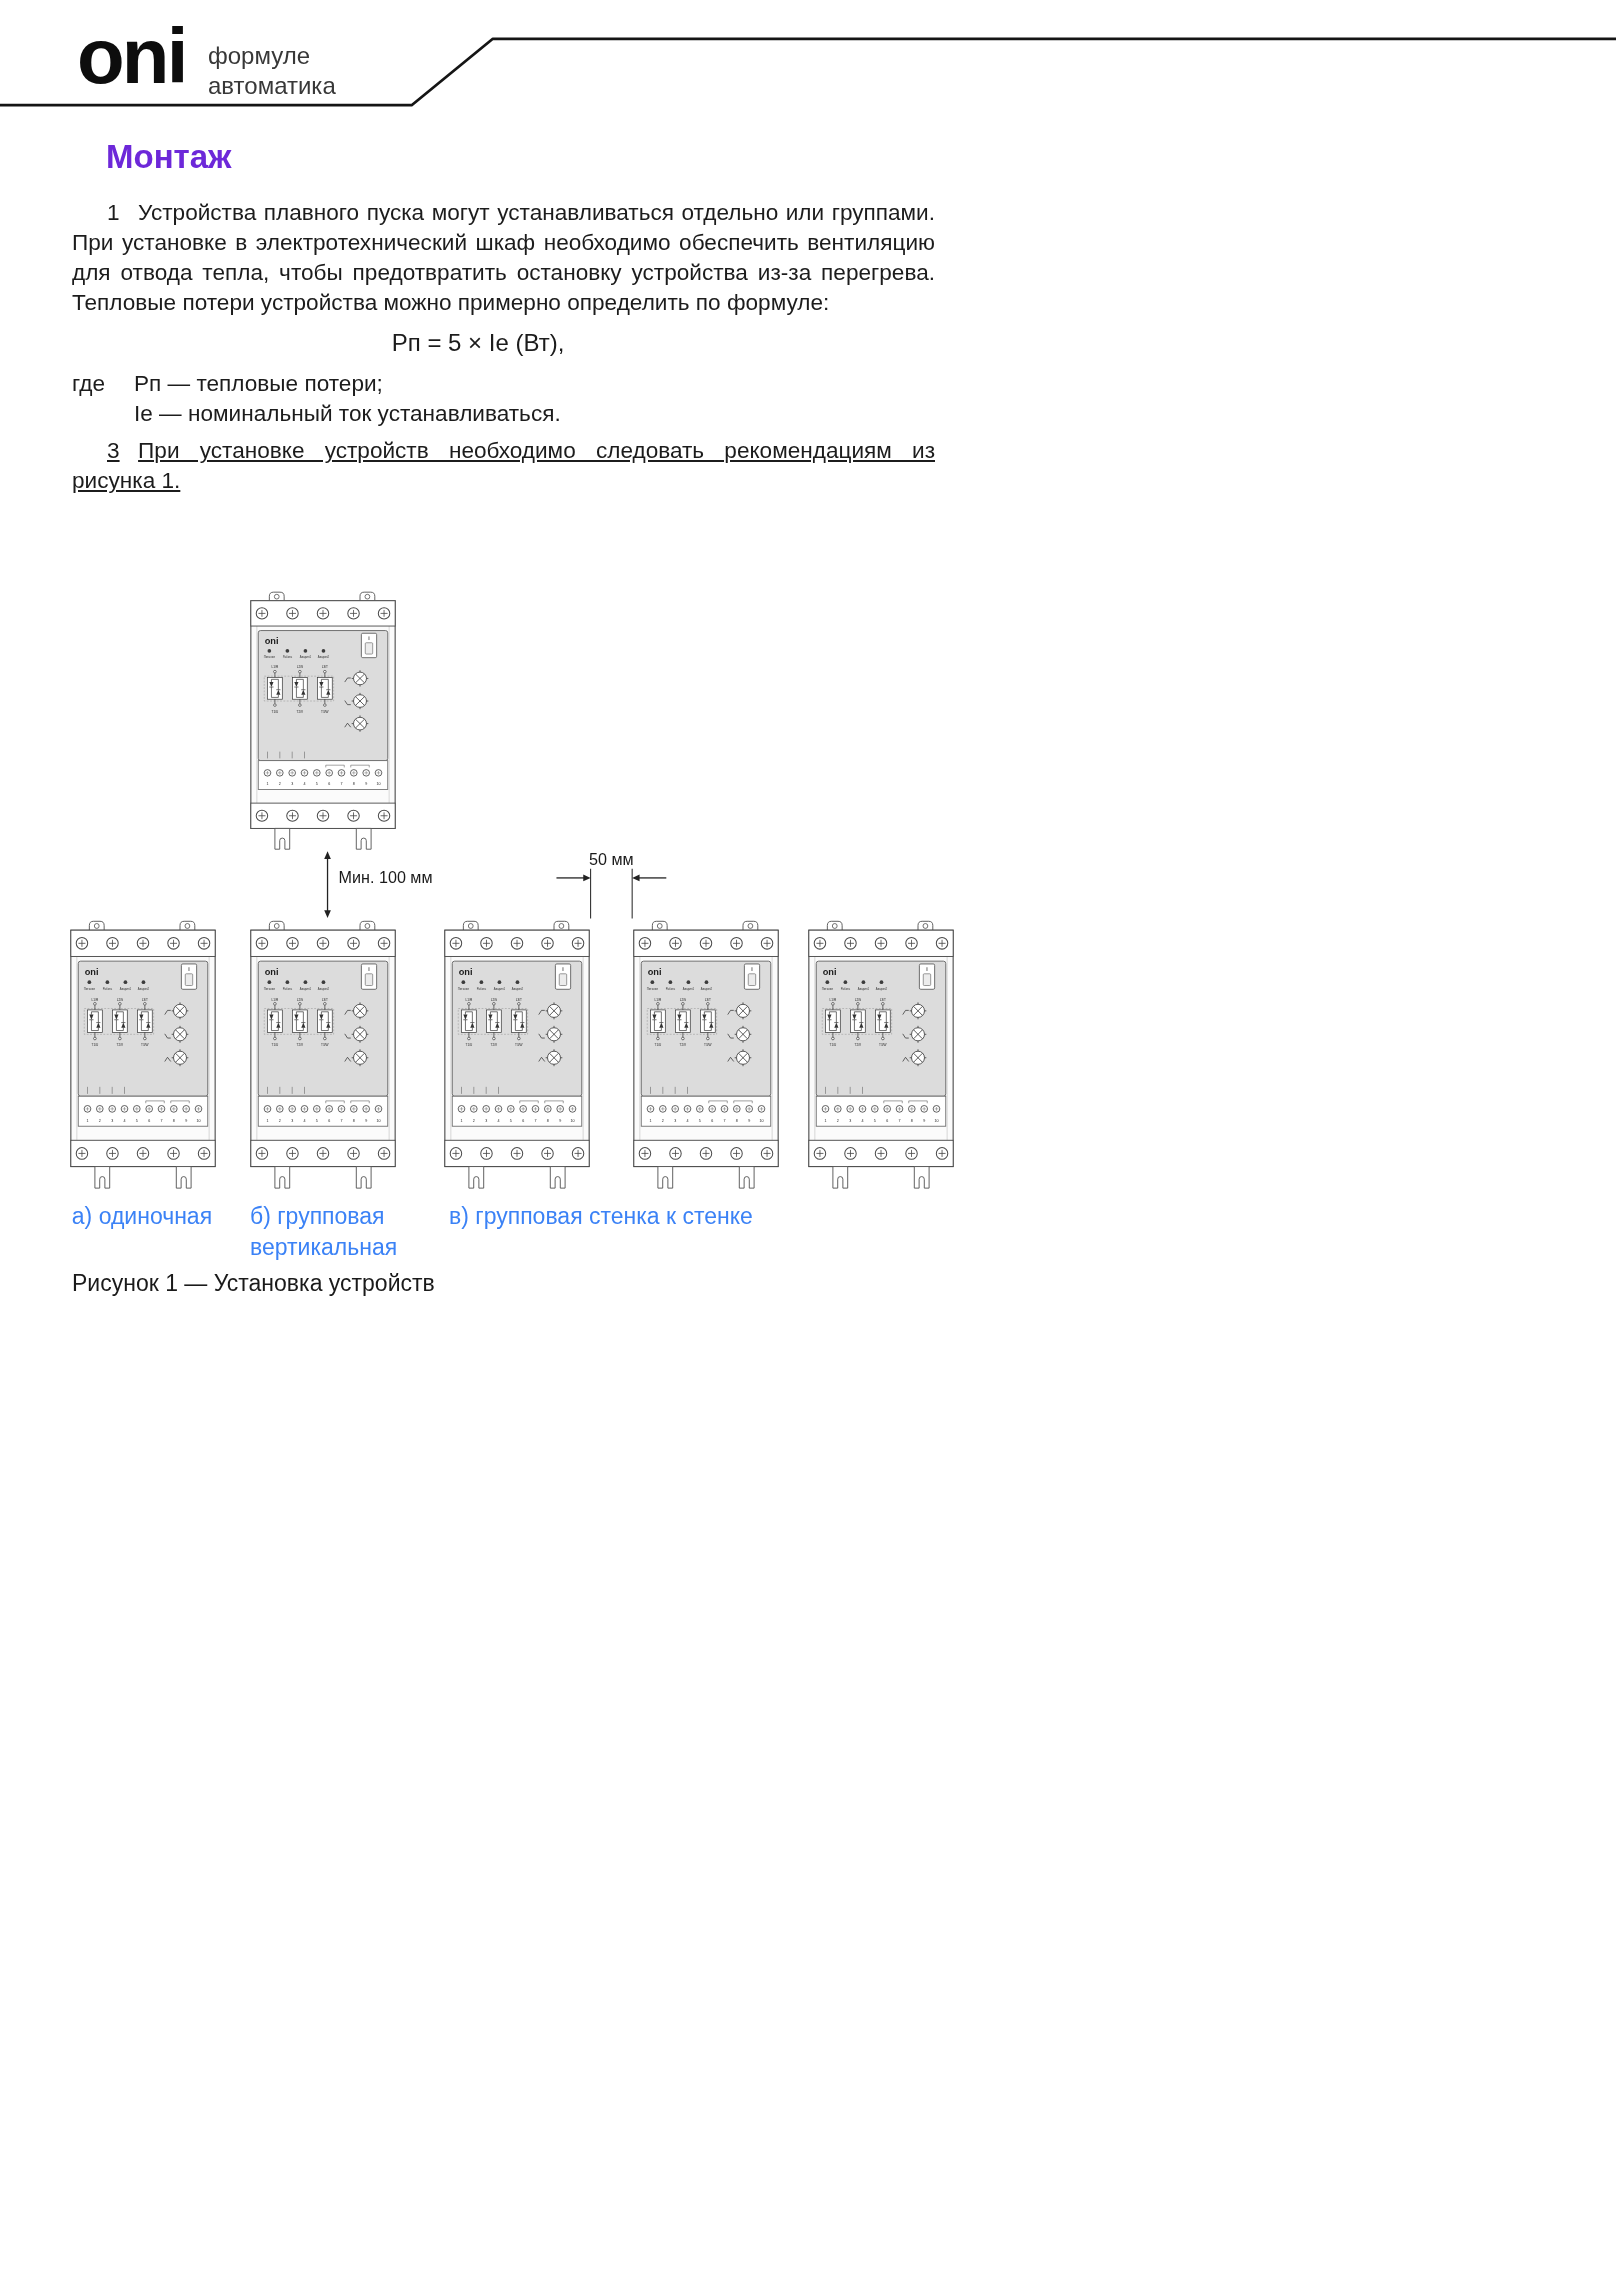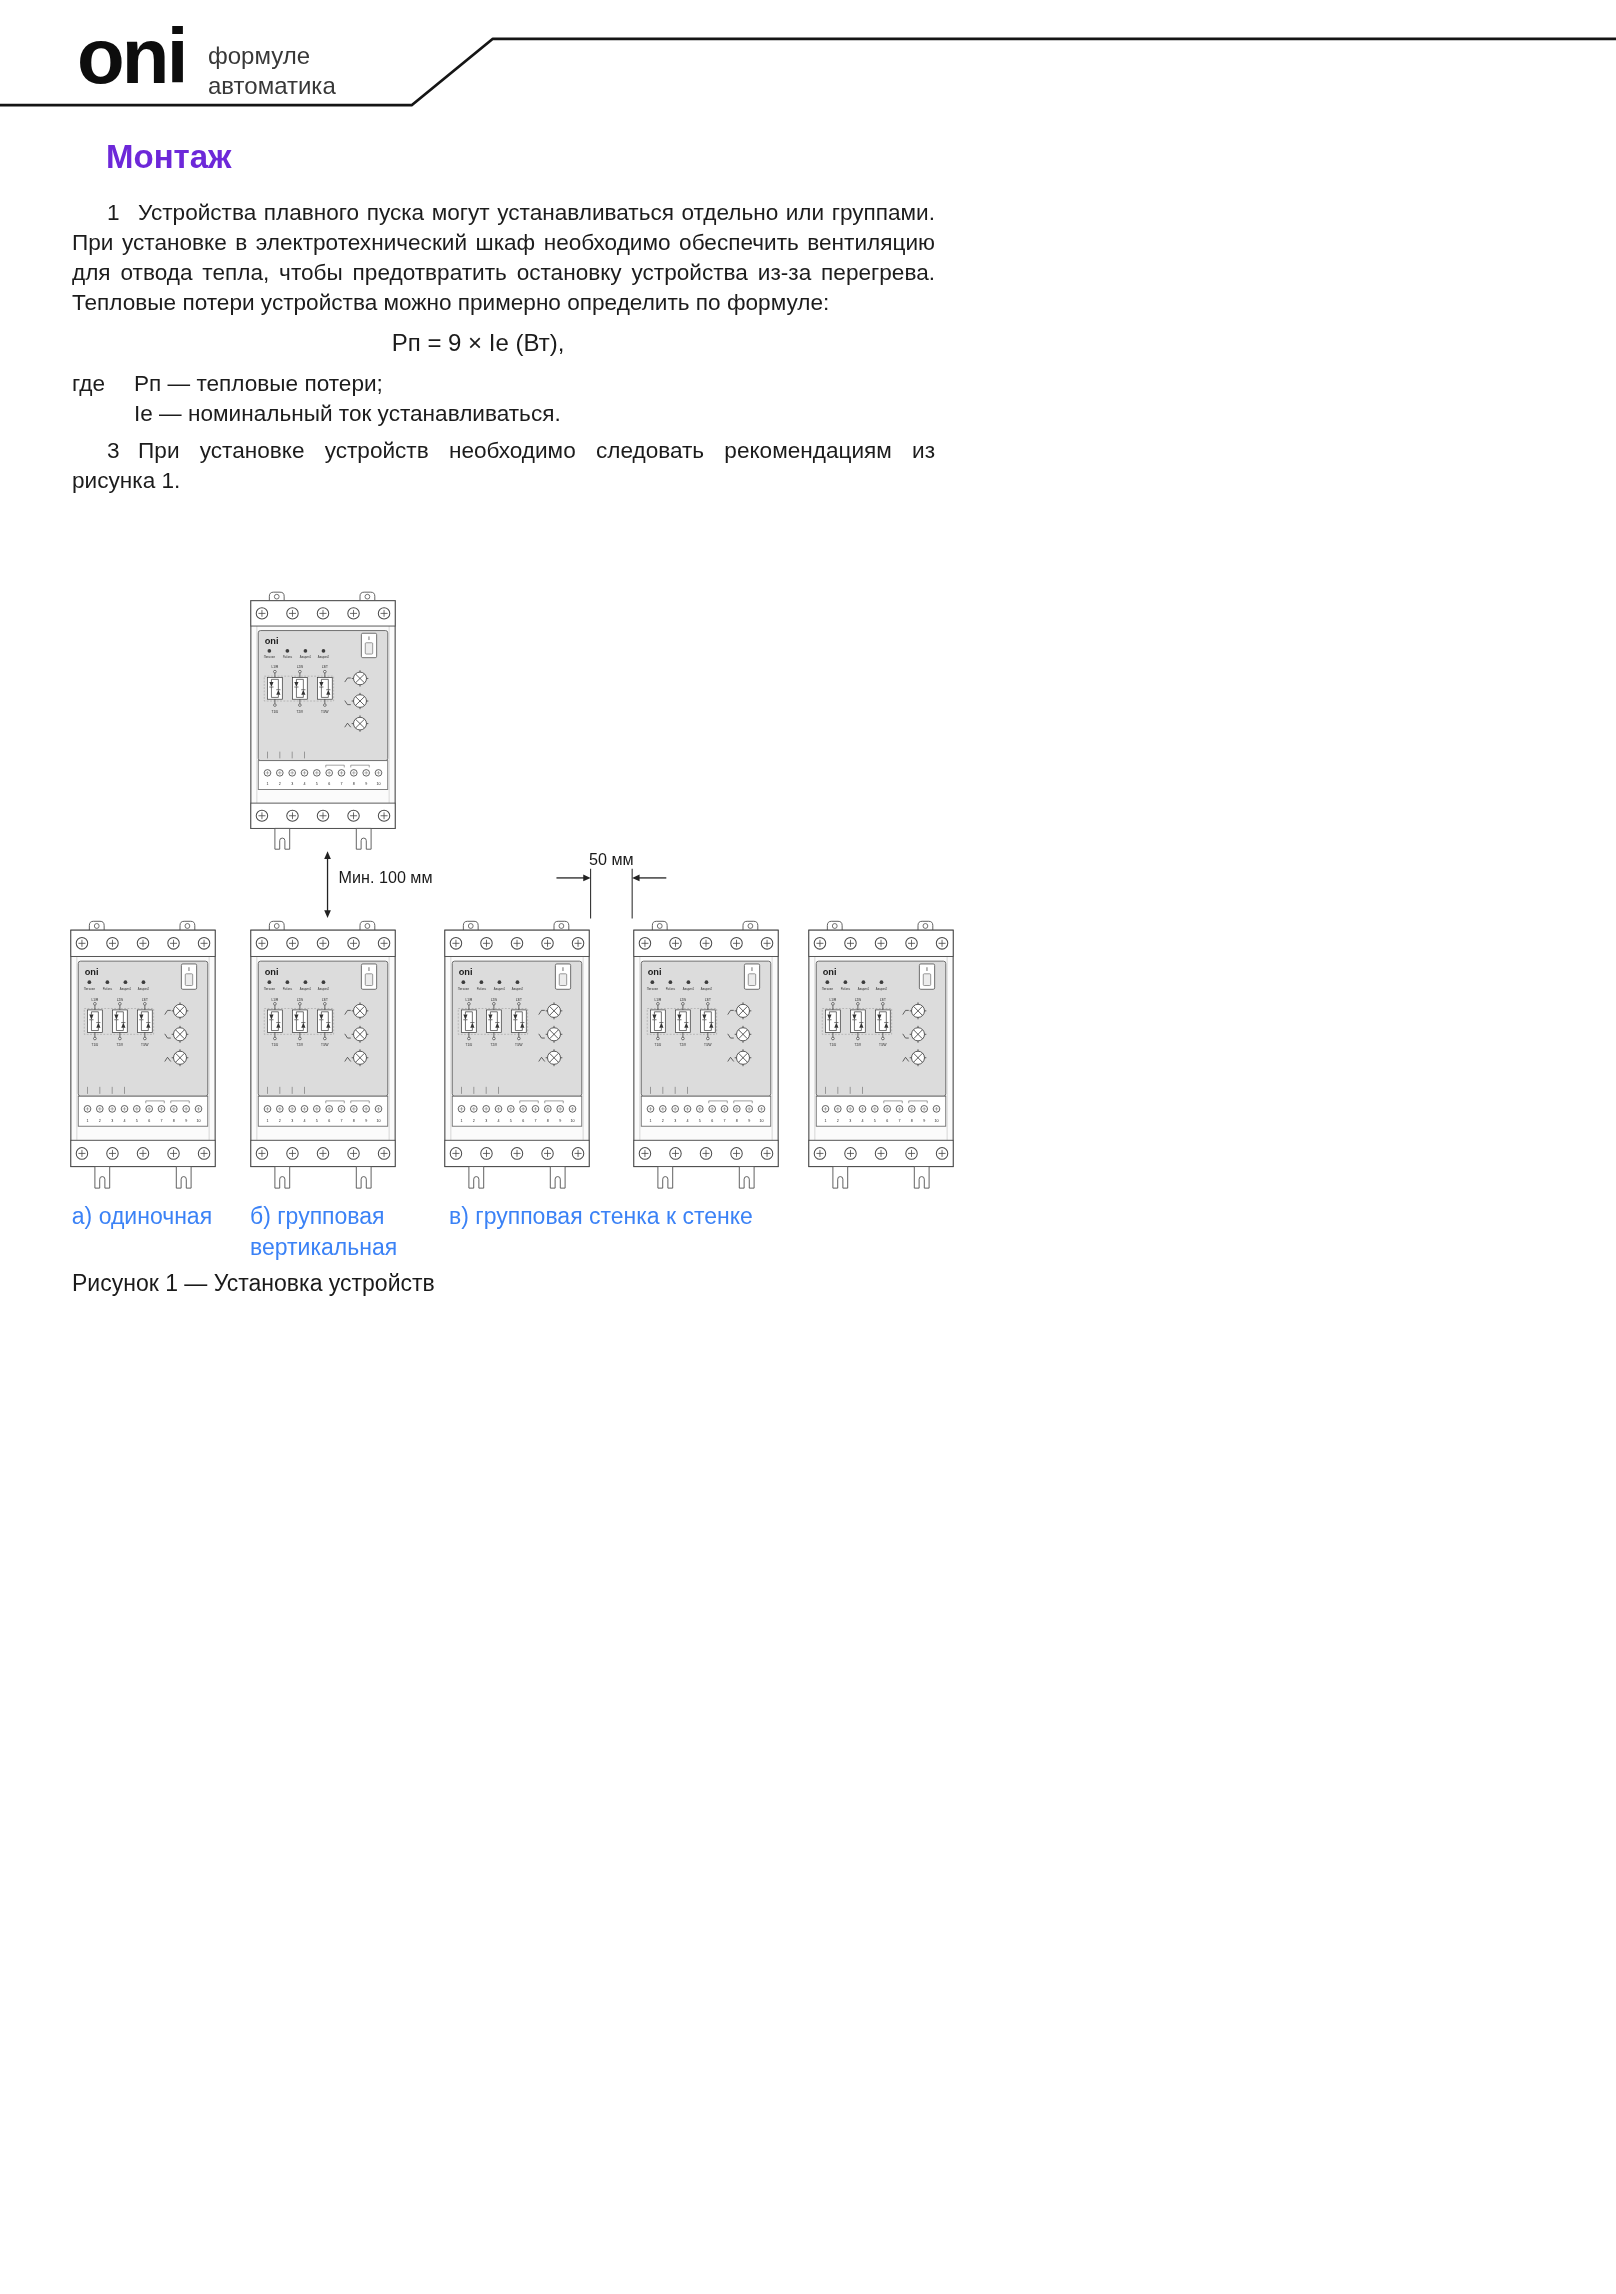--- a/index.html
+++ b/index.html
@@ -16,21 +16,21 @@
   
   .title { position:absolute; left:106px; top:138px; font-size:33px; font-weight:700; color:#6d28d9; }
   
   .textcol { position:absolute; left:72px; top:198px; width:863px; font-size:22.6px; line-height:30px; color:#1c1c1c; }
   .para { text-align:justify; text-indent:35px; }
   .numgap { display:inline-block; width:18.5px; }
   .formula { width:812px; text-align:center; margin:10px 0 11px 0; font-size:24px; }
   .where { display:flex; }
   .where-label { width:62px; flex:none; }
   .p2 { margin-top:24px; }
-  .p3 { margin-top:7.4px; }
+  .p3 { margin-top:7.4px;text-decoration:underline; }
   
   .figure { position:absolute; left:69px; top:589px; width:914px; height:720px; }
   .dev { position:absolute; }
   .fig-ann { position:absolute; left:0; top:0; pointer-events:none; }
   .dim-text { font-size:17.5px; fill:#1a1a1a; font-family:"Liberation Sans", sans-serif; }
   .dim-center { text-anchor:middle; }
   .fig-label { position:absolute; font-size:23px; line-height:31px; color:#3b82f6; }
   .caption { position:absolute; left:72px; top:1270px; font-size:23px; color:#1a1a1a; }
   
   .dv-t3  { font-size:3.1px; fill:#333; text-anchor:middle; font-family:"Liberation Sans", sans-serif; }
@@ -50,21 +50,21 @@
   </div>
   <svg class="header-rule" width="1617" height="120" viewBox="0 0 1752 130">
     <path d="M0,114 H446 L534,42 H1752" fill="none" stroke="#151515" stroke-width="3" stroke-linejoin="round"></path>
   </svg>
 
   <div class="title">Монтаж</div>
 
   <div class="textcol">
     <p class="para"><span>1</span><span class="numgap"></span><span>Устройства плавного пуска могут устанавливаться отдельно или группами. При установке в электротехнический шкаф необходимо обеспечить вентиляцию для отвода тепла, чтобы предотвратить остановку устройства из-за перегрева. Тепловые потери устройства можно примерно определить по формуле:</span></p>
 
-    <div class="formula">Рп = 9 ×  Ie (Вт),</div>
+    <div class="formula">Рп = 5 ×  Ie (Вт),</div>
 
     <div class="where">
       <span class="where-label">где</span>
       <span>Рп — тепловые потери;</span>
     </div>
     <div class="where">
       <span class="where-label"></span>
       <span>Ie — номинальный ток устанавливаться.</span>
     </div>
 

